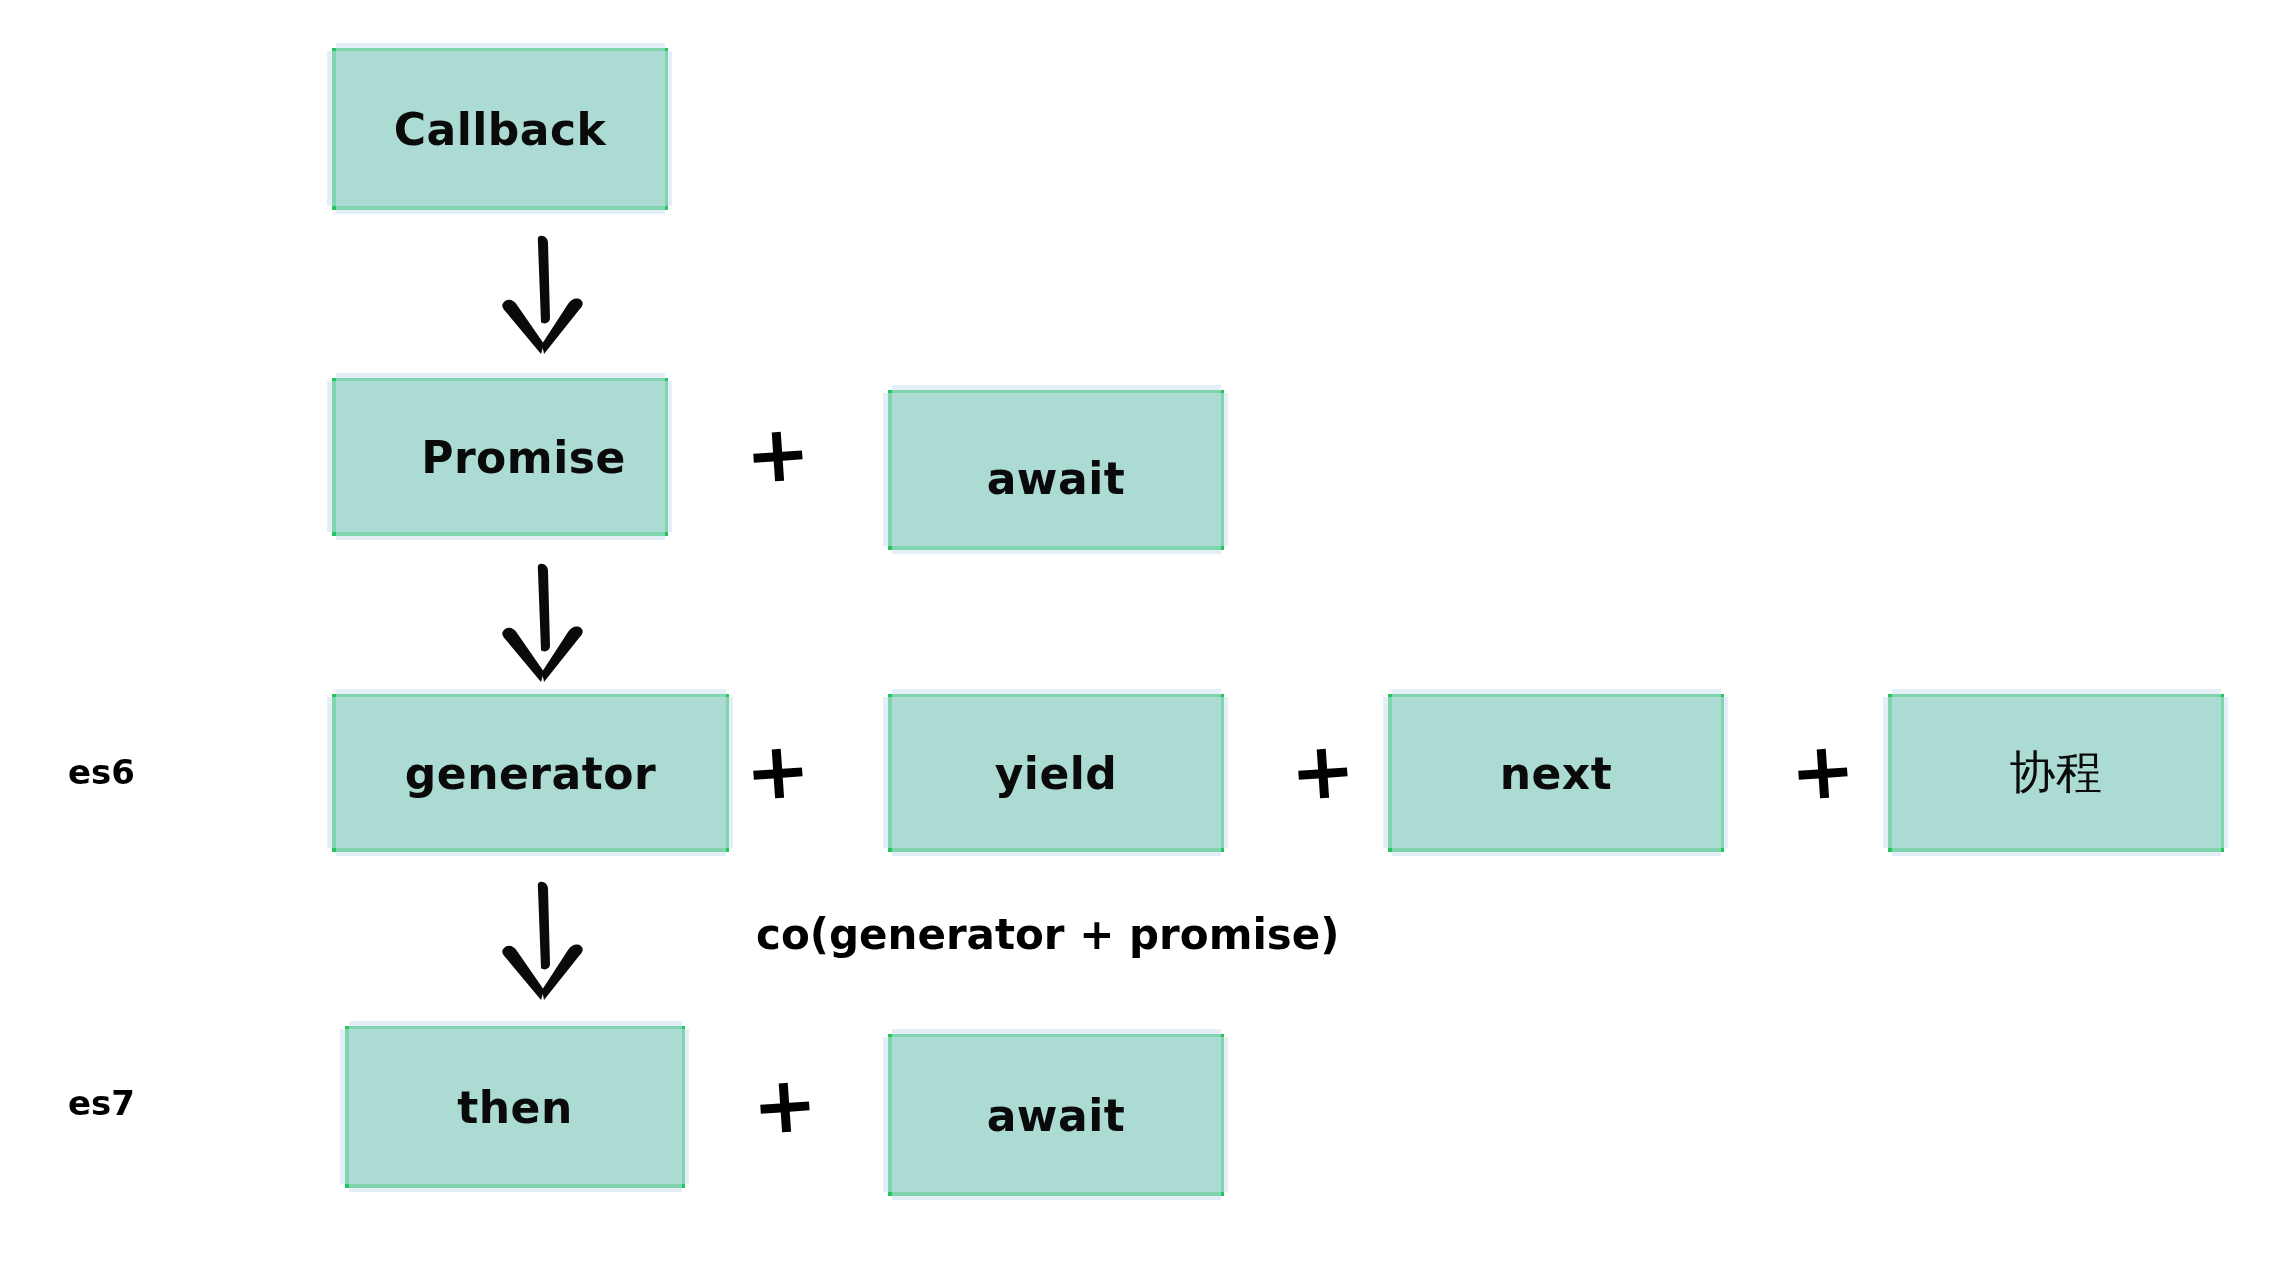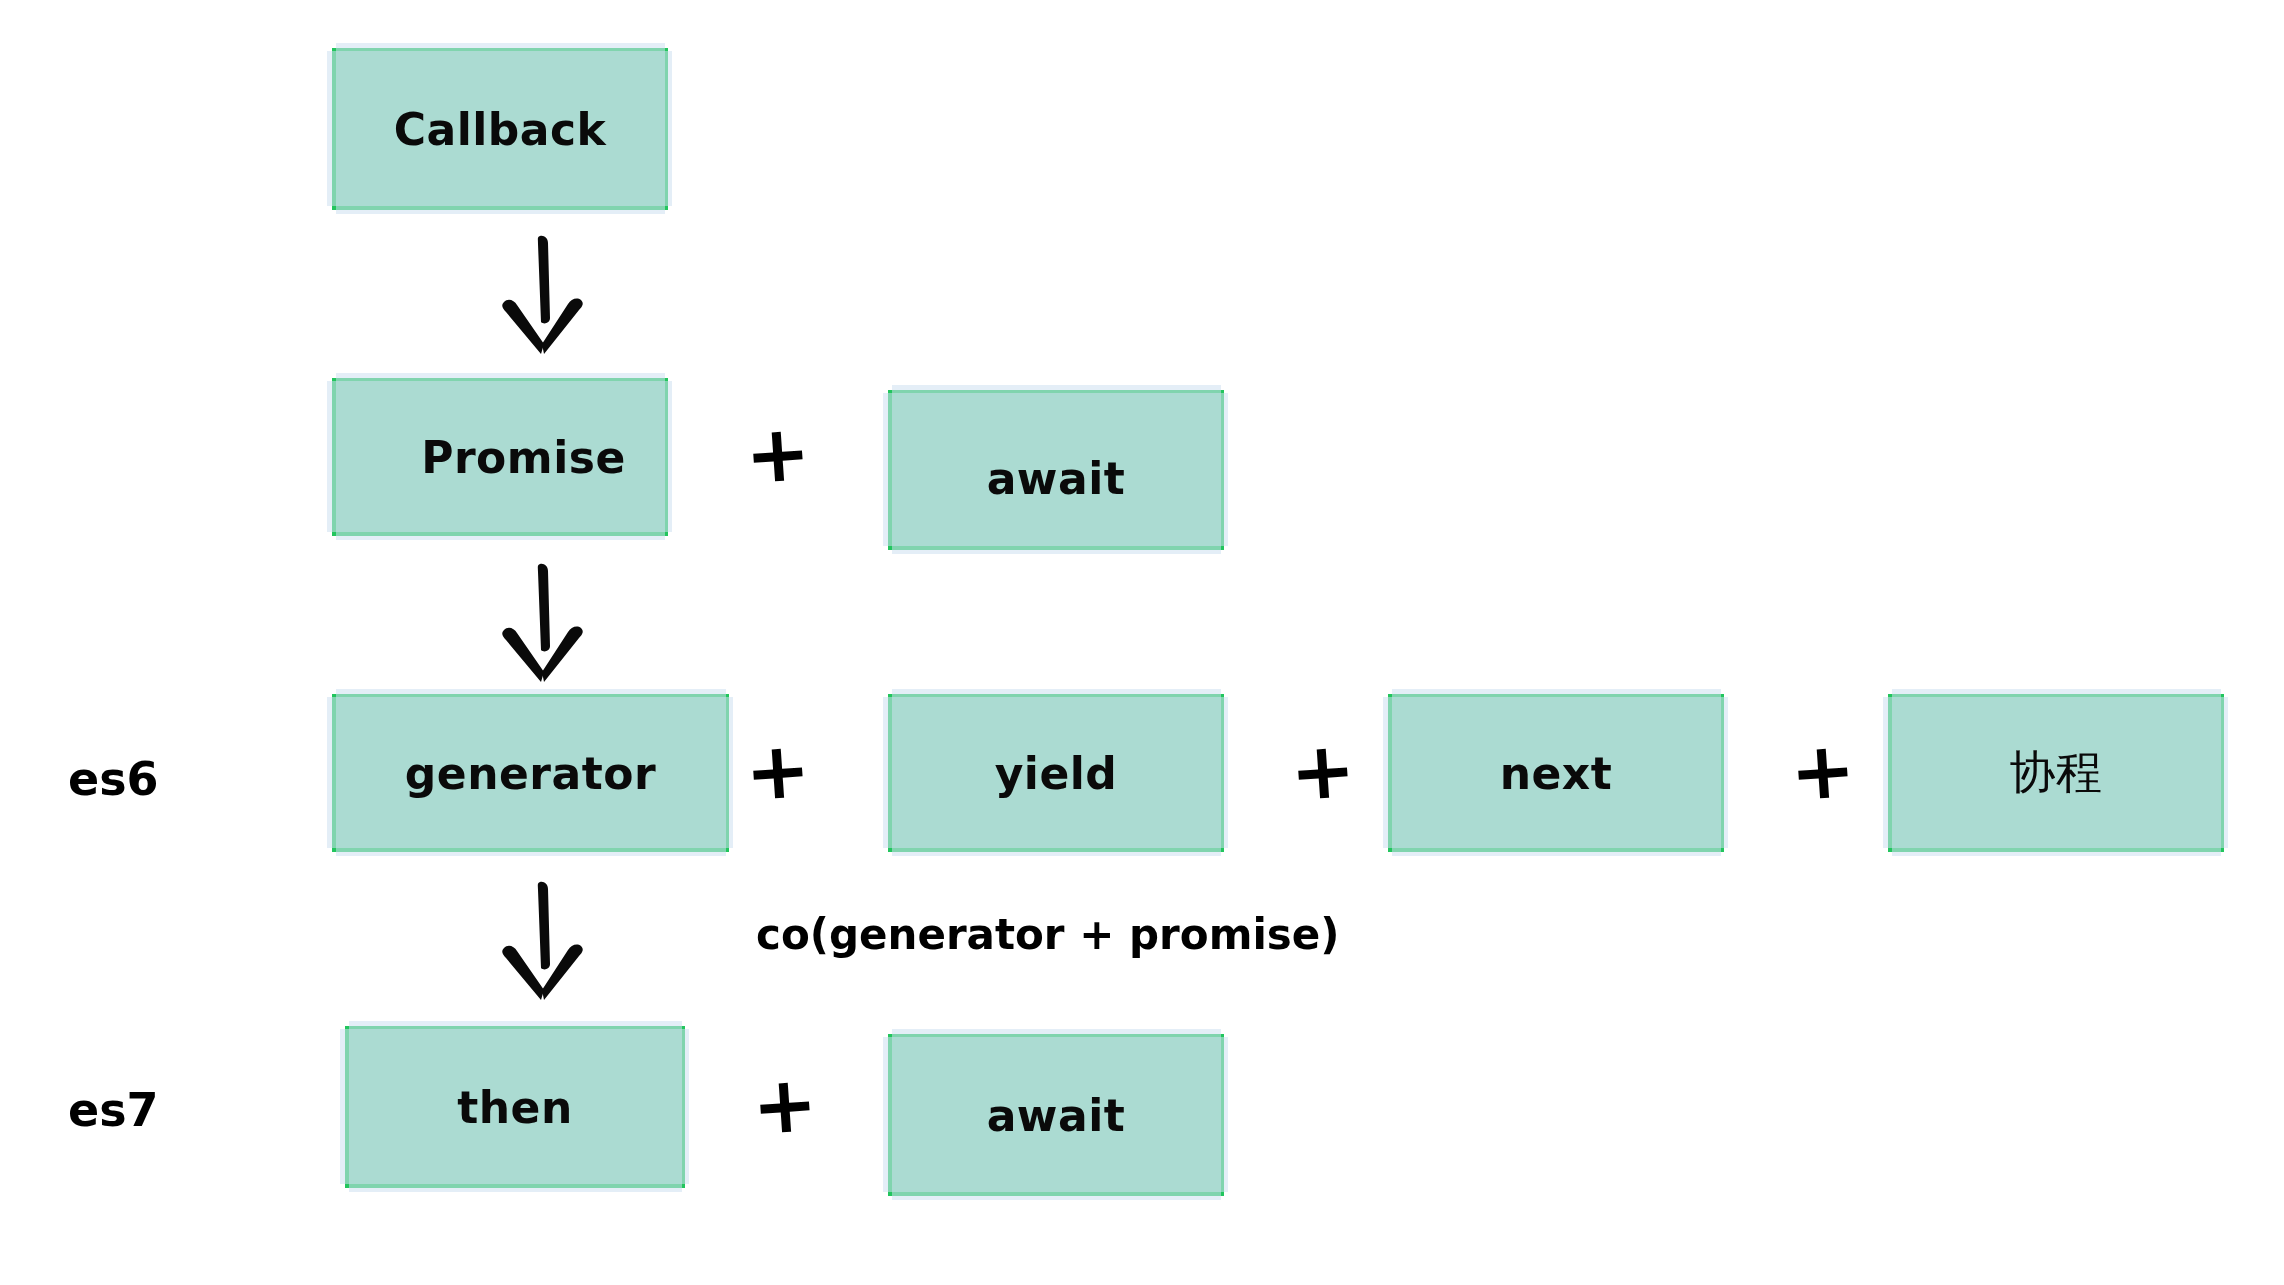--- a/index.html
+++ b/index.html
@@ -72,21 +72,21 @@
     color: #000000;
     transform: rotate(-4deg);
     user-select: none;
   }
 
   
   .row-label {
     position: absolute;
     font-family: "DejaVu Sans", sans-serif;
     font-weight: 700;
-    font-size: 46px;
+    font-size: 34px;
     color: #000000;
     white-space: nowrap;
   }
 
   
   .caption {
     position: absolute;
     font-family: "DejaVu Sans", sans-serif;
     font-weight: 700;
     font-size: 42px;

